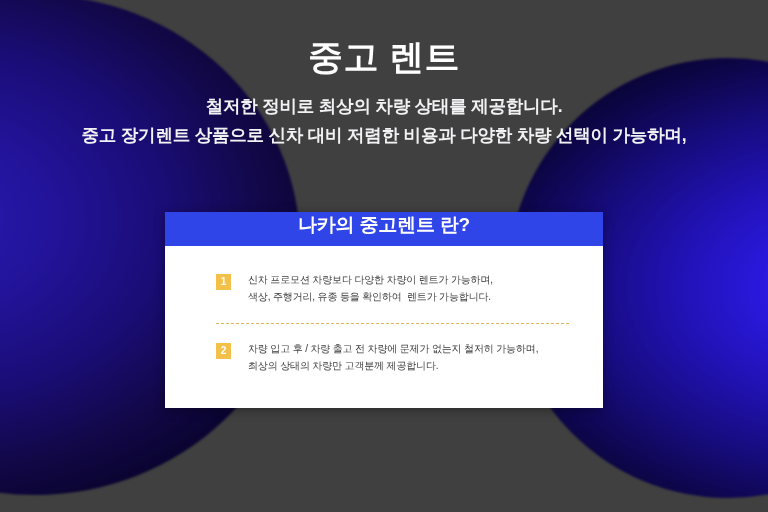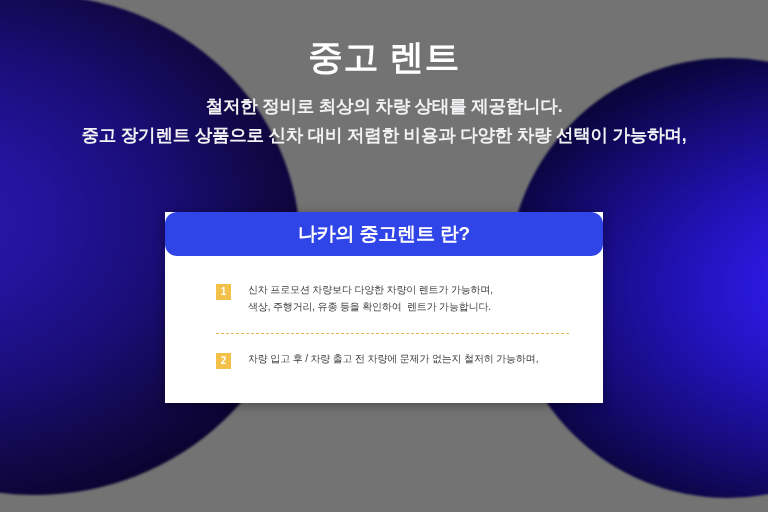--- a/index.html
+++ b/index.html
@@ -11,21 +11,21 @@
     height: 512px;
     background: #000000;
     font-family: "Liberation Sans", "DejaVu Sans", sans-serif;
     overflow: hidden;
   }
 
   .stage {
     position: relative;
     width: 768px;
     height: 512px;
-    background: #737373;
+    background: #404040;
     overflow: hidden;
   }
 
   
   .blob {
     position: absolute;
     border-radius: 50%;
     pointer-events: none;
   }
   .blob-left {
@@ -93,26 +93,25 @@
   .card {
     position: absolute;
     left: 165px;
     top: 212px;
     width: 438px;
     z-index: 4;
     background: #ffffff;
     box-shadow: 0 2px 10px rgba(0,0,0,0.35);
   }
   .card-header {
-    height: 44px;
+    height: 34px;
     background: #2f45e8;
     display: flex;
-    align-items: center;
+    align-items: flex-start;
     justify-content: center;
-    border-radius: 12px;
   }
   .card-header-title {
     margin: 0;
     font-size: 19px;
     font-weight: 700;
     color: #ffffff;
     letter-spacing: -0.2px;
   }
   .card-body {
     background: #ffffff;
@@ -187,19 +186,20 @@
           <span class="item-text-line">색상, 주행거리, 유종 등을 확인하여  렌트가 가능합니다.</span>
         </span>
       </div>
 
       <hr class="divider">
 
       <div class="item-row">
         <span class="item-badge">2</span>
         <span class="item-text">
           <span class="item-text-line">차량 입고 후 / 차량 출고 전 차량에 문제가 없는지 철저히 가능하며,</span>
+          <span class="item-text-line">최상의 상태의 차량만 고객분께 제공합니다.</span>
         </span>
       </div>
 
     </div>
   </div>
 
 </div>
 
 </body></html>

